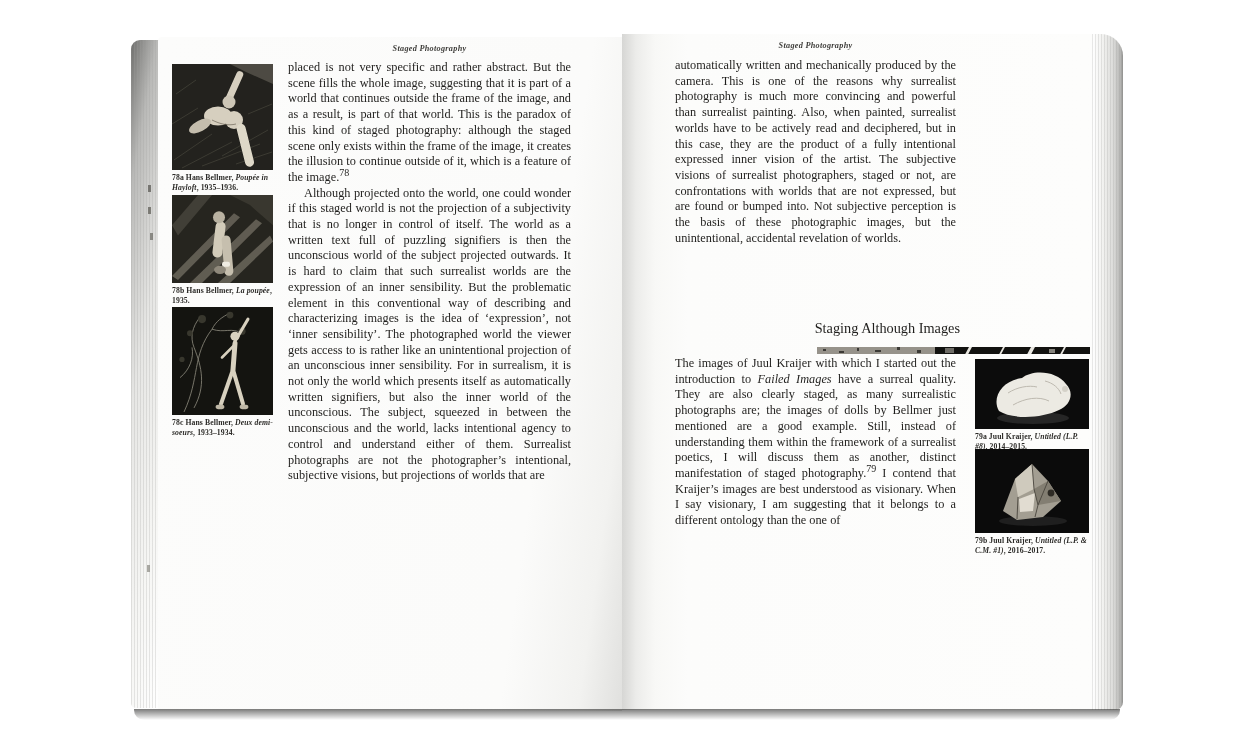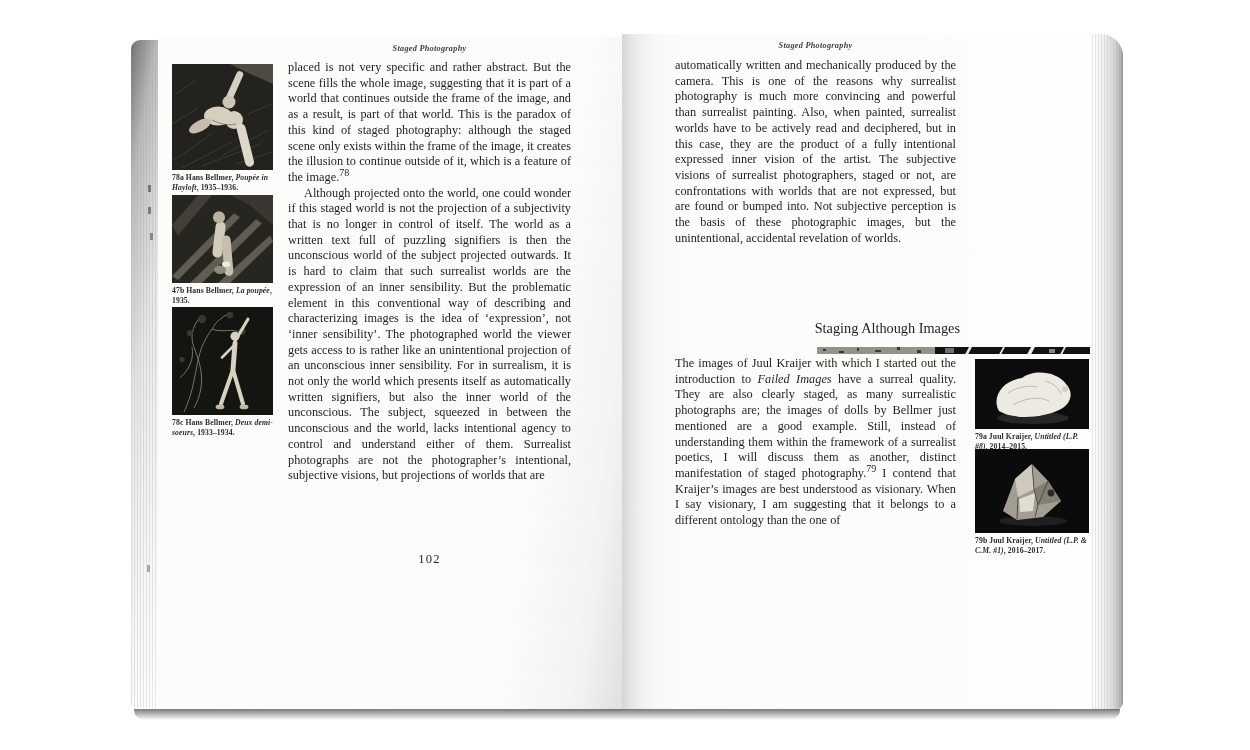--- a/index.html
+++ b/index.html
@@ -139,21 +139,21 @@
         <g>
           <rect x="42" y="26" width="10" height="36" rx="5" fill="#d2cbb9" transform="rotate(7 47 44)"></rect>
           <rect x="51" y="40" width="9" height="40" rx="4.5" fill="#c6bfae" transform="rotate(-5 55 60)"></rect>
           <ellipse cx="48" cy="74" rx="6" ry="4" fill="#8f897b"></ellipse>
           <rect x="50" y="66" width="8" height="5" rx="2" fill="#efece2"></rect>
           <circle cx="47" cy="22" r="6" fill="#b9b2a1"></circle>
         </g>
       </svg>
     </div>
     <div class="cap c78b">
-      <span class="cap-label">47b</span><span>Hans Bellmer,</span> <i>La poupée</i><span>, 1935.</span>
+      <span class="cap-label">78b</span><span>Hans Bellmer,</span> <i>La poupée</i><span>, 1935.</span>
     </div>
 
     <div class="fig f78c">
       <svg viewBox="0 0 101 107" preserveAspectRatio="none">
         <rect width="101" height="107" fill="#141410"></rect>
         <g stroke="#8e8c7e" stroke-width="0.9" fill="none" opacity="0.9">
           <path d="M12,104 C28,70 20,48 40,22 M40,22 C44,14 50,10 58,6"></path>
           <path d="M22,100 C34,78 30,60 22,40 M22,40 C18,30 20,20 28,10"></path>
           <path d="M40,22 C52,26 60,20 70,26"></path>
           <path d="M8,70 C18,62 22,50 20,40"></path>
@@ -179,21 +179,20 @@
     </div>
     <div class="cap c78c">
       <span class="cap-label">78c</span><span>Hans Bellmer,</span> <i>Deux demi-soeurs</i><span>, 1933–1934.</span>
     </div>
 
     <div class="body-text lp-body">
       <p class="para"><span>placed is not very specific and rather abstract. But the scene fills the whole image, suggesting that it is part of a world that continues outside the frame of the image, and as a result, is part of that world. This is the paradox of this kind of staged photography: although the staged scene only exists within the frame of the image, it creates the illusion to continue outside of it, which is a feature of the image.</span><sup>78</sup></p>
       <p class="para indent">Although projected onto the world, one could wonder if this staged world is not the projection of a subjectivity that is no longer in control of itself. The world as a written text full of puzzling signifiers is then the unconscious world of the subject projected outwards. It is hard to claim that such surrealist worlds are the expression of an inner sensibility. But the problematic element in this conventional way of describing and characterizing images is the idea of ‘expression’, not ‘inner sensibility’. The photographed world the viewer gets access to is rather like an unintentional projection of an unconscious inner sensibility. For in surrealism, it is not only the world which presents itself as automatically written signifiers, but also the inner world of the unconscious. The subject, squeezed in between the unconscious and the world, lacks intentional agency to control and understand either of them. Surrealist photographs are not the photographer’s intentional, subjective visions, but projections of worlds that are</p>
     </div>
 
-    <div class="page-number lp-num">102</div>
   </div>
 
   <div class="page right-page">
     <div class="running-header rp-header">Staged Photography</div>
 
     <div class="body-text rp-body1">
       <p class="para">automatically written and mechanically produced by the camera. This is one of the reasons why surrealist photography is much more convincing and powerful than surrealist painting. Also, when painted, surrealist worlds have to be actively read and deciphered, but in this case, they are the product of a fully intentional expressed inner vision of the artist. The subjective visions of surrealist photographers, staged or not, are confrontations with worlds that are not expressed, but are found or bumped into. Not subjective perception is the basis of these photographic images, but the unintentional, accidental revelation of worlds.</p>
     </div>
 
     <div class="section-heading">Staging Although Images</div>

